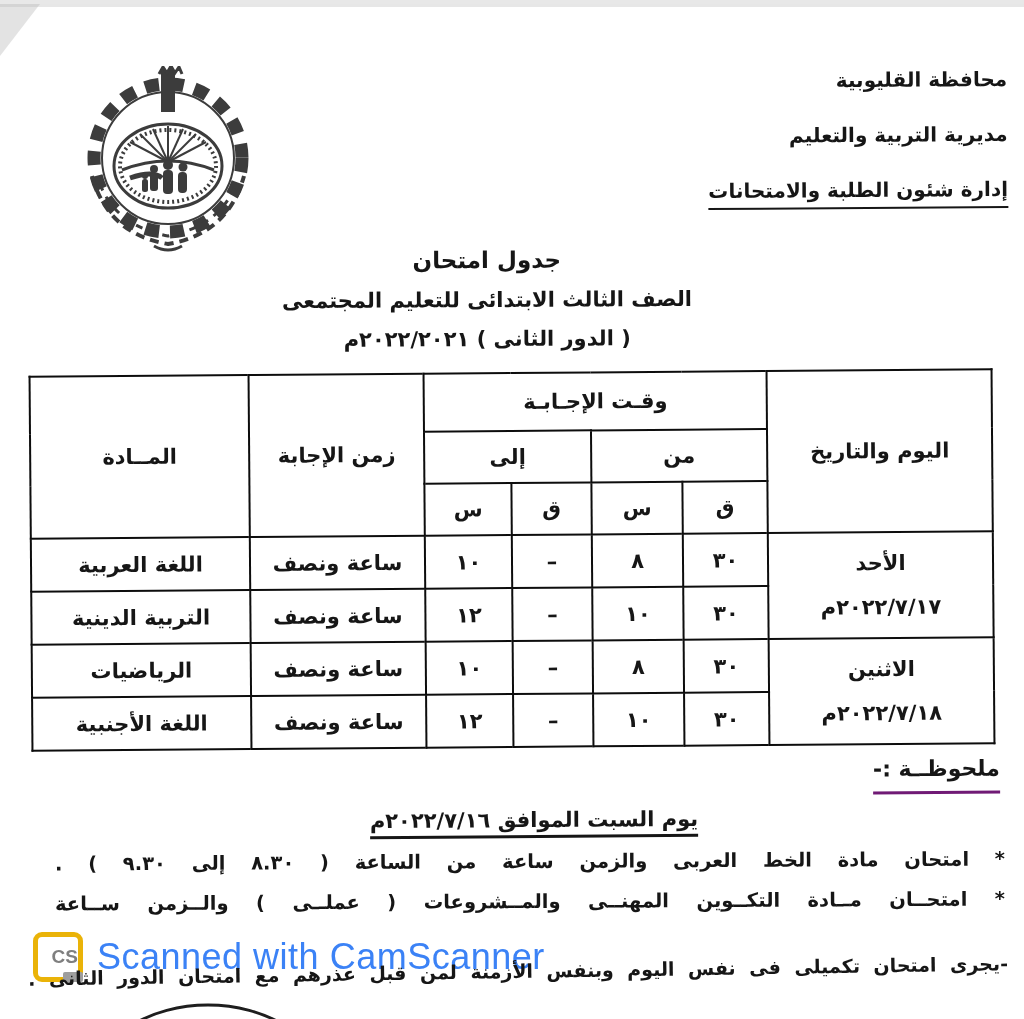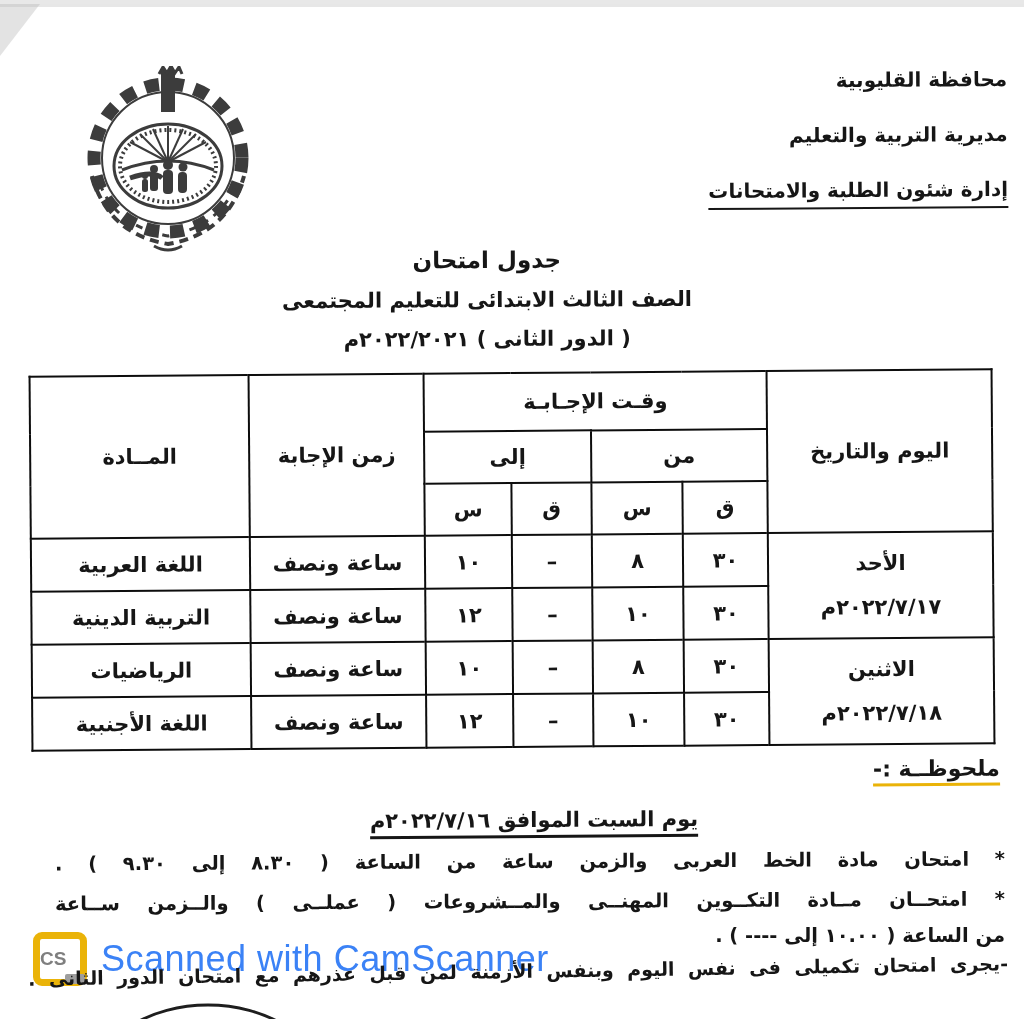--- a/index.html
+++ b/index.html
@@ -31,35 +31,35 @@
     border:2.5px solid #0d0d0d;text-align:center;vertical-align:middle;
     font-weight:bold;font-size:21px;padding:0;
   }
   tr.hr1{height:58px;} tr.hr2{height:52px;} tr.hr3{height:52px;}
   tr.dr{height:53px;}
   td.day-cell{font-size:21px;line-height:2.1;}
   td.subj{font-size:20px;}
   td.dur{font-size:20px;}
   
   .note-label{position:absolute;top:752px;right:24px;font-size:22px;font-weight:bold;
-    border-bottom:3px solid #eab308;padding-bottom:2px;transform:rotate(-.4deg);}
+    border-bottom:3px solid #701a75;padding-bottom:10px;transform:rotate(-.4deg);}
   .saturday-line{position:absolute;top:804px;left:0;width:100%;text-align:center;
     transform:translateX(22px) rotate(-.4deg);}
   .saturday-line span{font-size:21px;font-weight:bold;border-bottom:3px solid #161616;padding-bottom:3px;}
   .bullet1{position:absolute;top:846px;right:19px;left:55px;font-size:19.5px;font-weight:bold;
     text-align:justify;text-align-last:justify;transform:rotate(-.3deg);}
   .bullet2-l1{position:absolute;top:886px;right:19px;left:55px;font-size:19.5px;font-weight:bold;
     text-align:justify;text-align-last:justify;transform:rotate(-.3deg);}
   .bullet2-l2{position:absolute;top:920px;right:19px;font-size:19.5px;font-weight:bold;text-align:right;}
   .footer-line{position:absolute;top:956px;right:16px;left:28px;font-size:19px;font-weight:bold;
     text-align:justify;text-align-last:justify;transform:rotate(-.9deg);z-index:3;}
   
   .watermark{position:absolute;top:928px;left:33px;z-index:1;display:flex;align-items:center;direction:ltr;}
-  .cs-badge{position:relative;width:40px;height:40px;border:7px solid #eab308;border-radius:9px;
-    background:#fff;display:flex;align-items:center;justify-content:flex-start;
+  .cs-badge{position:relative;width:40px;height:40px;border:5px solid #eab308;border-radius:9px;
+    background:#fff;display:flex;align-items:center;justify-content:flex-end;
     font-family:"Liberation Sans",sans-serif;font-weight:bold;font-size:19px;color:#7f7f7f;}
   .cs-fold{position:absolute;bottom:-5px;right:-5px;width:20px;height:10px;background:#9e9e9e;border-radius:2px;}
   .wm-text{font-family:"Liberation Sans",sans-serif;font-size:36px;color:#3b82f6;margin-left:14px;
     letter-spacing:.5px;white-space:nowrap;}
   .stamp-arc{position:absolute;left:88px;top:997px;z-index:2;}
 </style>
 </head>
 <body>
 
 <div class="sheet">
@@ -184,21 +184,20 @@
       </tr>
     </tbody>
   </table>
 
   <div class="note-label">ملحوظــة :-</div>
   <div class="saturday-line">
     <span>يوم السبت الموافق ٢٠٢٢/٧/١٦م</span>
   </div>
   <div class="bullet1">* امتحان مادة الخط العربى والزمن ساعة من الساعة ( ٨.٣٠ إلى ٩.٣٠ ) .</div>
   <div class="bullet2-l1">* امتحــان مــادة التكــوين المهنــى والمــشروعات ( عملــى ) والــزمن ســاعة</div>
-  <div class="bullet2-l2">من الساعة ( ١٠.٠٠ إلى ---- ) .</div>
   <div class="footer-line">-يجرى امتحان تكميلى فى نفس اليوم وبنفس الأزمنة لمن قبل عذرهم مع امتحان الدور الثانى .</div>
 
   <div class="watermark">
     <div class="cs-badge">
       <span>CS</span>
       <div class="cs-fold"></div>
     </div>
     <div class="wm-text">Scanned with CamScanner</div>
   </div>
 

